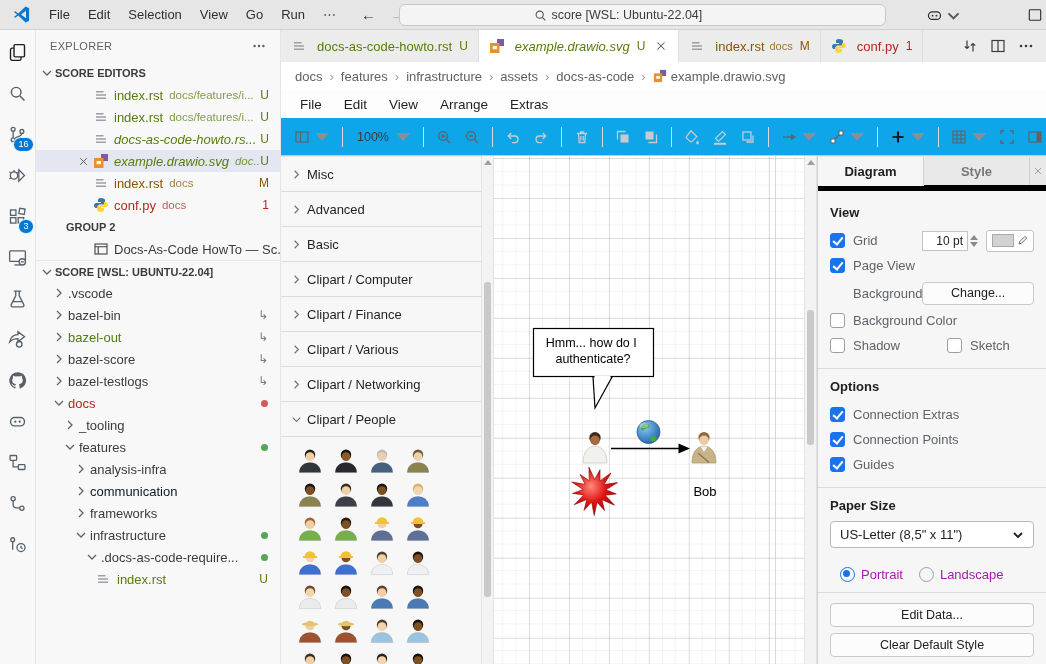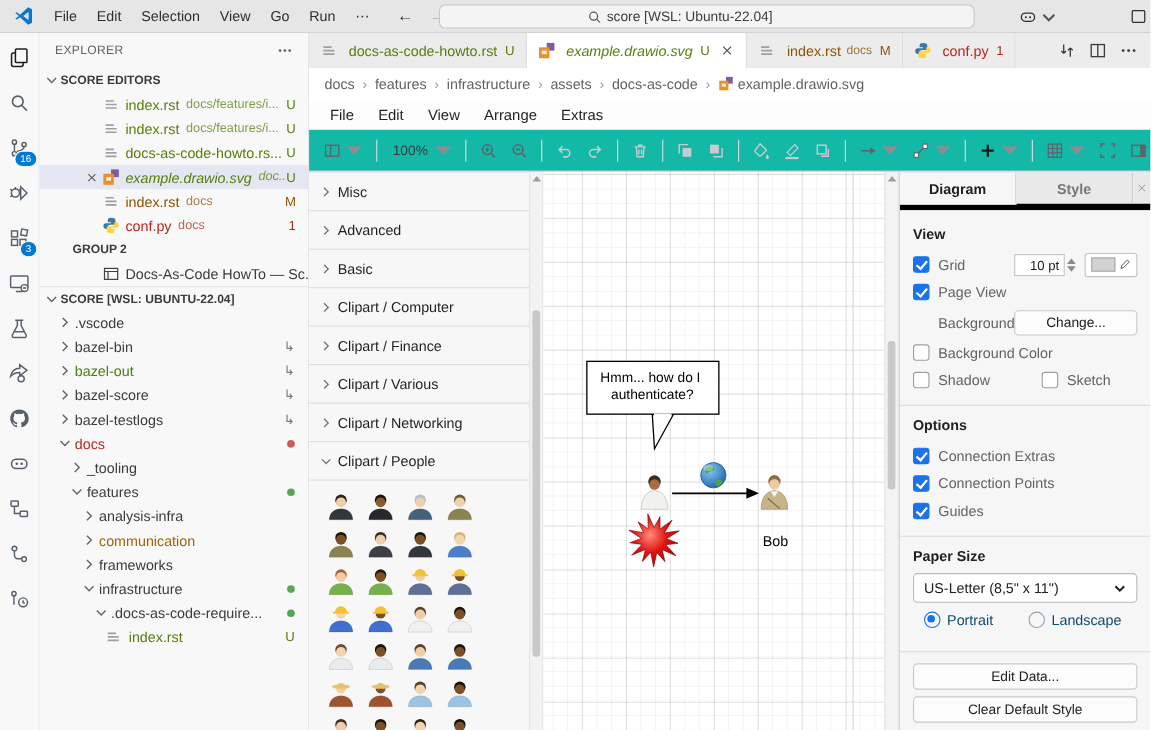--- a/index.html
+++ b/index.html
@@ -67,21 +67,21 @@
   #tab-actions .ic{width:16px;height:16px;cursor:pointer}
   #breadcrumb{height:28px;background:#fff;display:flex;align-items:center;padding-left:14px;font-size:13px;color:#616161}
   .crumb{cursor:pointer;white-space:nowrap}
   .crumb-sep{margin:0 7px;color:#9d9d9d}
   #breadcrumb .fic{width:14px;height:14px;margin-right:4px}
 
   
   #drawio{position:absolute;left:0;top:60px;width:765px;height:574px;display:flex;flex-direction:column}
   #dmenu{height:28px;display:flex;align-items:center;gap:4px;padding-left:10px;background:#fdfdfd;font-size:13.5px;color:#1f1f1f}
   .dmitem{padding:2px 9px;border-radius:3px;cursor:default}
-  #dtoolbar{height:38px;display:flex;align-items:center;padding:0 8px;background:#14b8a6;border-bottom:1px solid #c9c9c9;gap:2px}
+  #dtoolbar{height:38px;display:flex;align-items:center;padding:0 8px;background:#0ea5e9;border-bottom:1px solid #c9c9c9;gap:2px}
   .tbtn{display:flex;align-items:center;gap:3px;padding:4px 5px;border-radius:3px;color:#5f6368;cursor:pointer}
   .tbtn .ic{width:16px;height:16px}
   .tbtn.dim{color:#c7cbd1;pointer-events:none}
   .tbtn.strong{color:#1a1a1a}
   .tbtn .txt{font-size:12.5px;color:#3a3a3a;padding:0 2px}
   .dd{width:8px;height:7px;color:#8a8f94;margin-left:1px}
   .tsep{width:1px;height:20px;background:#dcdcdc;margin:0 5px;flex:none}
   #dbody{flex:1;display:flex;min-height:0}
 
   
@@ -131,21 +131,21 @@
   .swatch{margin-left:8px;height:22px;width:48px;border:1px solid #c3c3c3;background:#fff;border-radius:3px;display:flex;align-items:center;justify-content:center;gap:3px;cursor:pointer}
   .sw{width:22px;height:13px;background:#d2d2d2;border:1px solid #a9a9a9}
   .pencil{width:11px;height:11px;color:#555}
   .fbtn-sm{margin-left:auto;width:118px;height:23px;background:#fcfcfc;border:1px solid #c9c9c9;border-radius:4px;font-size:12.5px;color:#202124;cursor:pointer;font-family:"Liberation Sans",sans-serif}
   .fsep{border:none;border-top:1px solid #dcdcdc;margin:10px -12px}
   .select{height:27px;border:1px solid #b9b9b9;border-radius:4px;background:#fff;display:flex;align-items:center;padding:0 9px;color:#202124;cursor:pointer;margin:2px 0 8px 0}
   .select .chevd{margin-left:auto;width:12px;height:12px;color:#1a1a1a}
   .radio{width:15px;height:15px;border:1.6px solid #9aa0a6;border-radius:50%;margin-right:6px;position:relative;flex:none;cursor:pointer}
   .radio.on{border-color:#1a73e8}
   .radio.on::after{content:"";position:absolute;left:2.4px;top:2.4px;width:7px;height:7px;border-radius:50%;background:#1a73e8}
-  .radio-row{display:flex;align-items:flex-start;height:26px;color:#0c4a6e;padding-left:10px;gap:32px}
+  .radio-row{display:flex;align-items:flex-end;height:26px;color:#a21caf;padding-left:10px;gap:16px}
   .radio-lab{display:flex;align-items:center}
   .fbtn{width:100%;height:24px;background:#fcfcfc;border:1px solid #c9c9c9;border-radius:4px;font-size:12.5px;color:#202124;margin-bottom:6px;cursor:pointer;font-family:"Liberation Sans",sans-serif}
 </style>
 </head>
 <body>
 
 <div id="titlebar">
   <span class="ic" id="vscode-logo">
     <svg viewBox="0 0 17 17">
         <path fill="#0a77cf" d="M12.6.6 5.2 7.4 2.3 5.2l-1.4.7 3.2 2.6-3.2 2.6 1.4.7 2.9-2.2 7.4 6.8 3.5-1.7V2.3L12.6.6zm.4 4.2v7.4L8 8.5 13 4.8z"></path>
@@ -324,21 +324,21 @@
         <span class="oe-desc" style="color:#587c0c;">docs/features/i...</span>
         <span class="oe-status" style="color:#587c0c">U</span>
       </div>
       <div class="oe-row">
         <span class="ic oe-close"></span>
         <span class="ic fic">
           <svg viewBox="0 0 16 16" fill="none" stroke="#9aa0a6" stroke-width="1.5">
             <path d="M3 4.8h7.5M3 8h10M3 11.2h10"></path>
           </svg>
         </span>
-        <span class="oe-name" style="color:#587c0c;">docs-as-code-howto.rs...</span>
+        <span class="oe-name" style="color:#587c0c;font-style:italic;">docs-as-code-howto.rs...</span>
         <span class="oe-status" style="color:#587c0c">U</span>
       </div>
       <div class="oe-row sel">
         <span class="ic oe-close">
           <svg viewBox="0 0 16 16" fill="none" stroke="currentColor" stroke-width="1.2">
             <path d="M4 4l8 8M12 4l-8 8"></path>
           </svg>
         </span>
         <span class="ic fic">
           <svg viewBox="0 0 16 16">
@@ -488,21 +488,21 @@
         </span>
         <span class="tree-name" style="color:#3b3b3b">analysis-infra</span>
         <span class="tree-meta"></span>
       </div>
       <div class="tree-row" style="padding-left:37px">
         <span class="ic chev">
           <svg viewBox="0 0 16 16" fill="none" stroke="currentColor" stroke-width="1.3">
             <path d="M6 4l4 4-4 4"></path>
           </svg>
         </span>
-        <span class="tree-name" style="color:#a16207">communication</span>
+        <span class="tree-name" style="color:#0f172a">communication</span>
         <span class="tree-meta"></span>
       </div>
       <div class="tree-row" style="padding-left:37px">
         <span class="ic chev">
           <svg viewBox="0 0 16 16" fill="none" stroke="currentColor" stroke-width="1.3">
             <path d="M6 4l4 4-4 4"></path>
           </svg>
         </span>
         <span class="tree-name" style="color:#3b3b3b">frameworks</span>
         <span class="tree-meta"></span>

